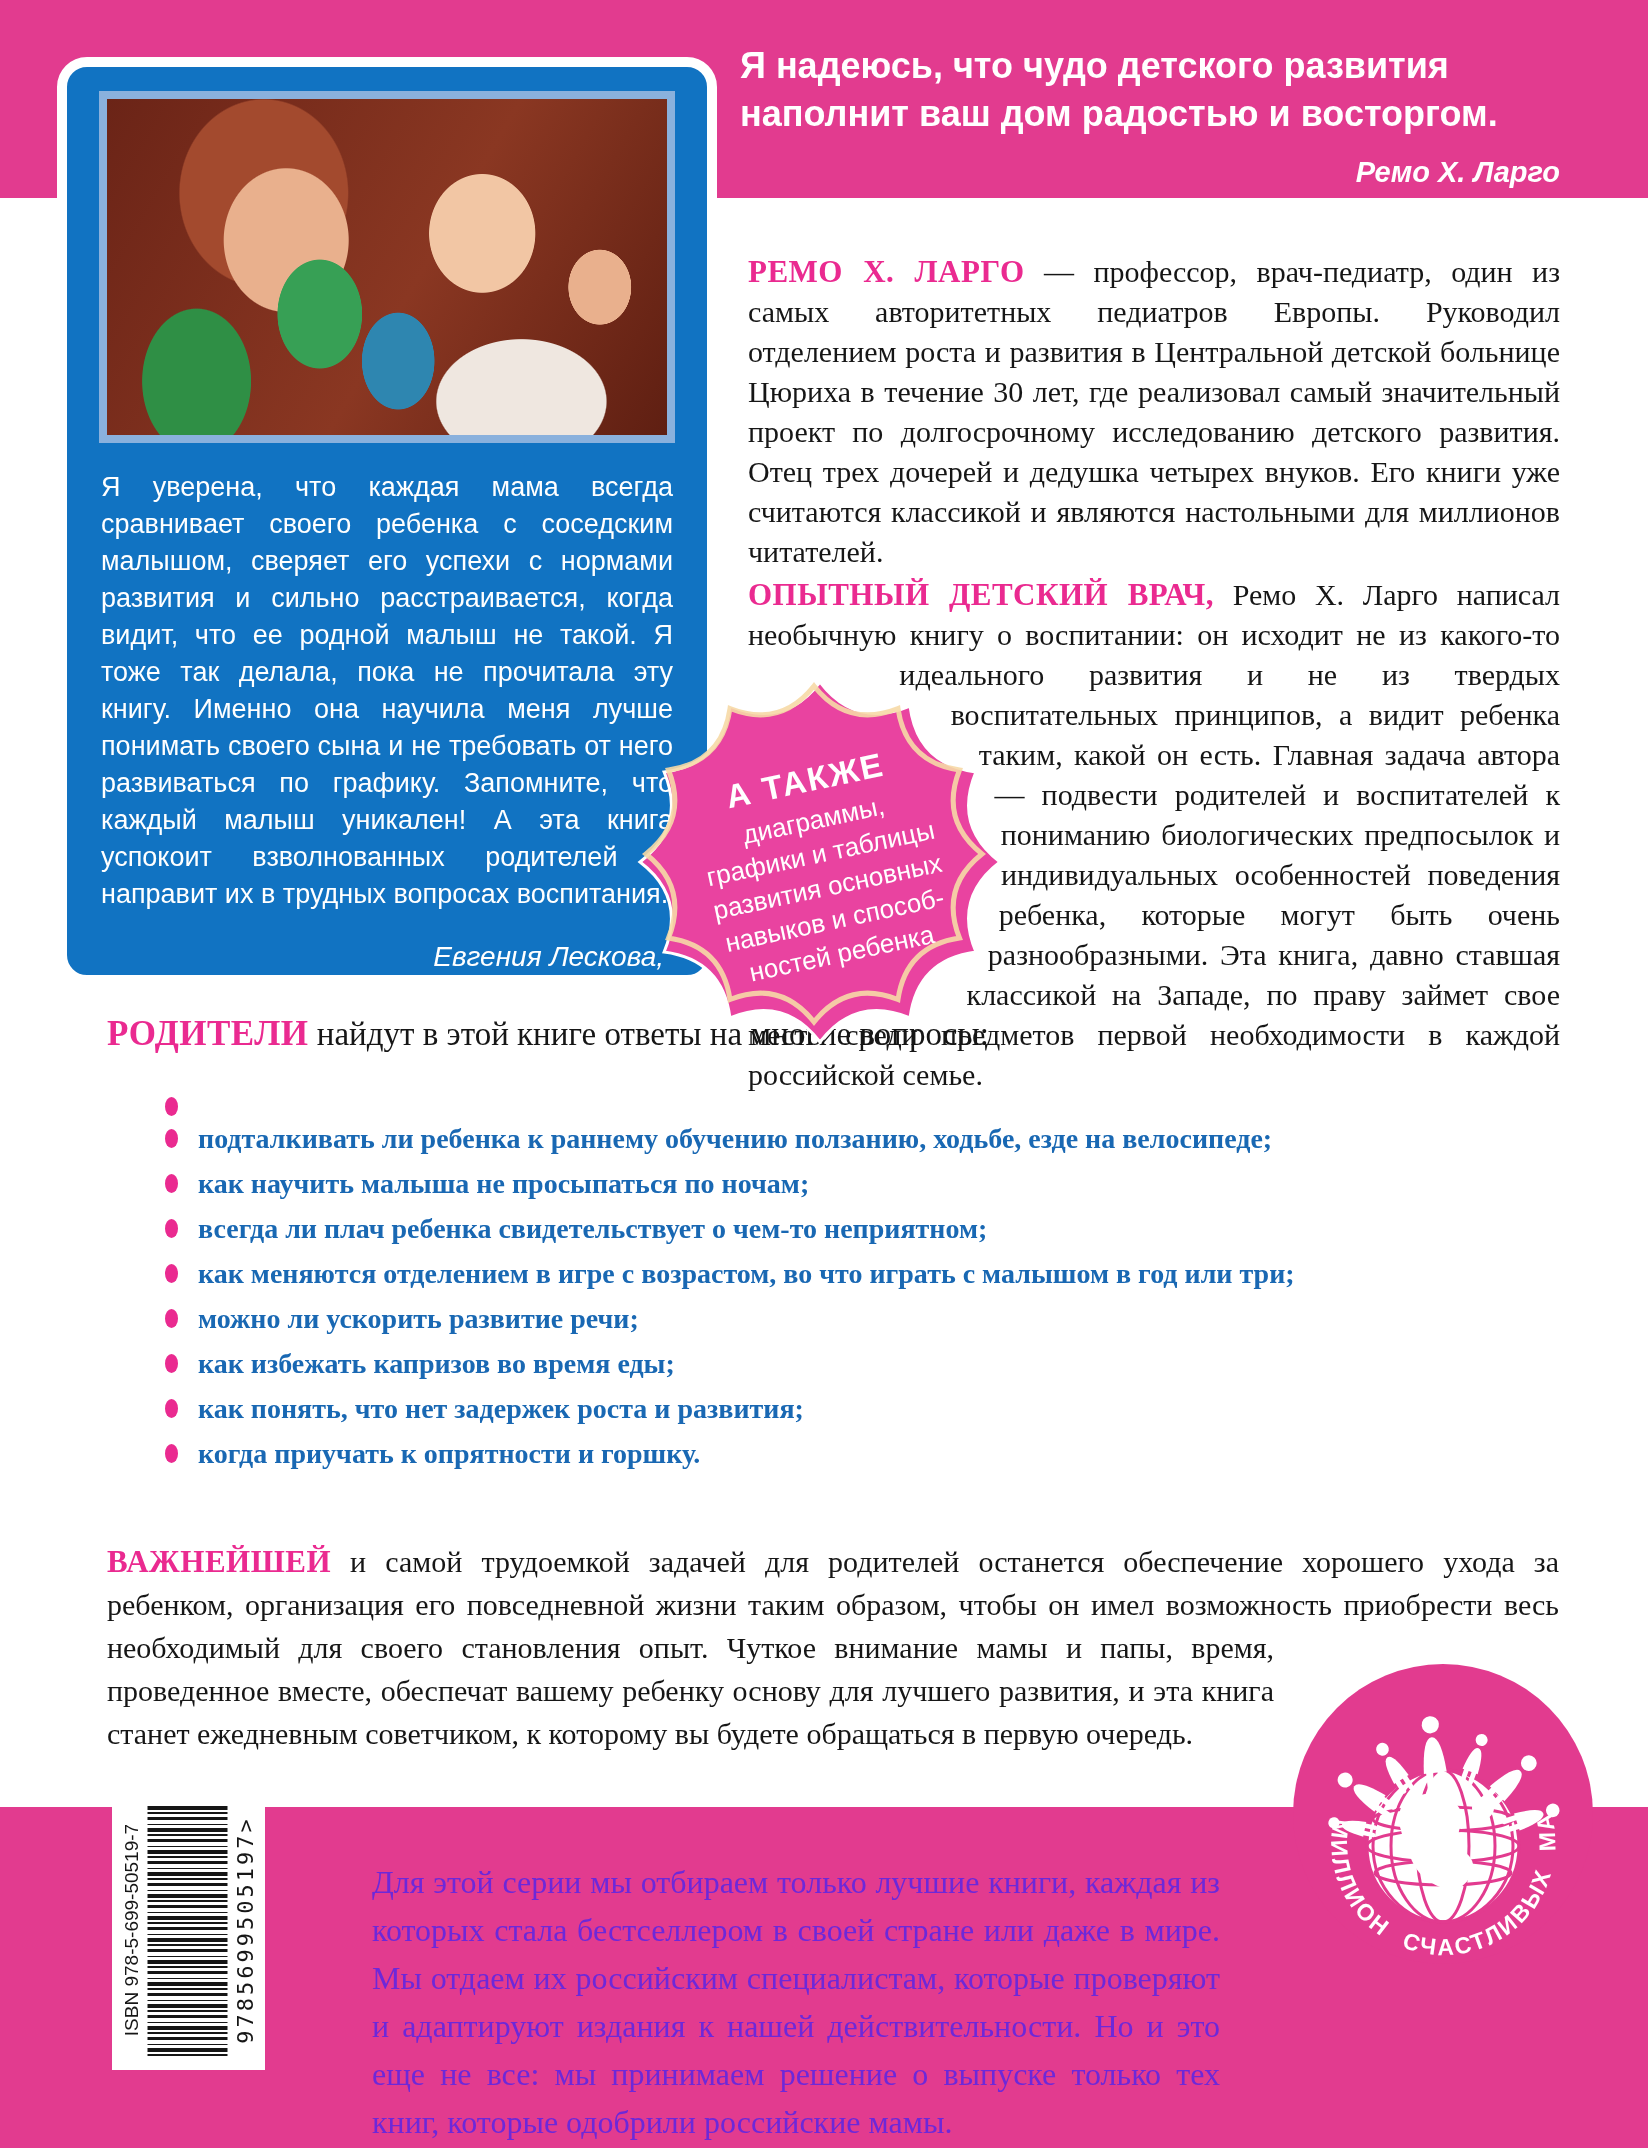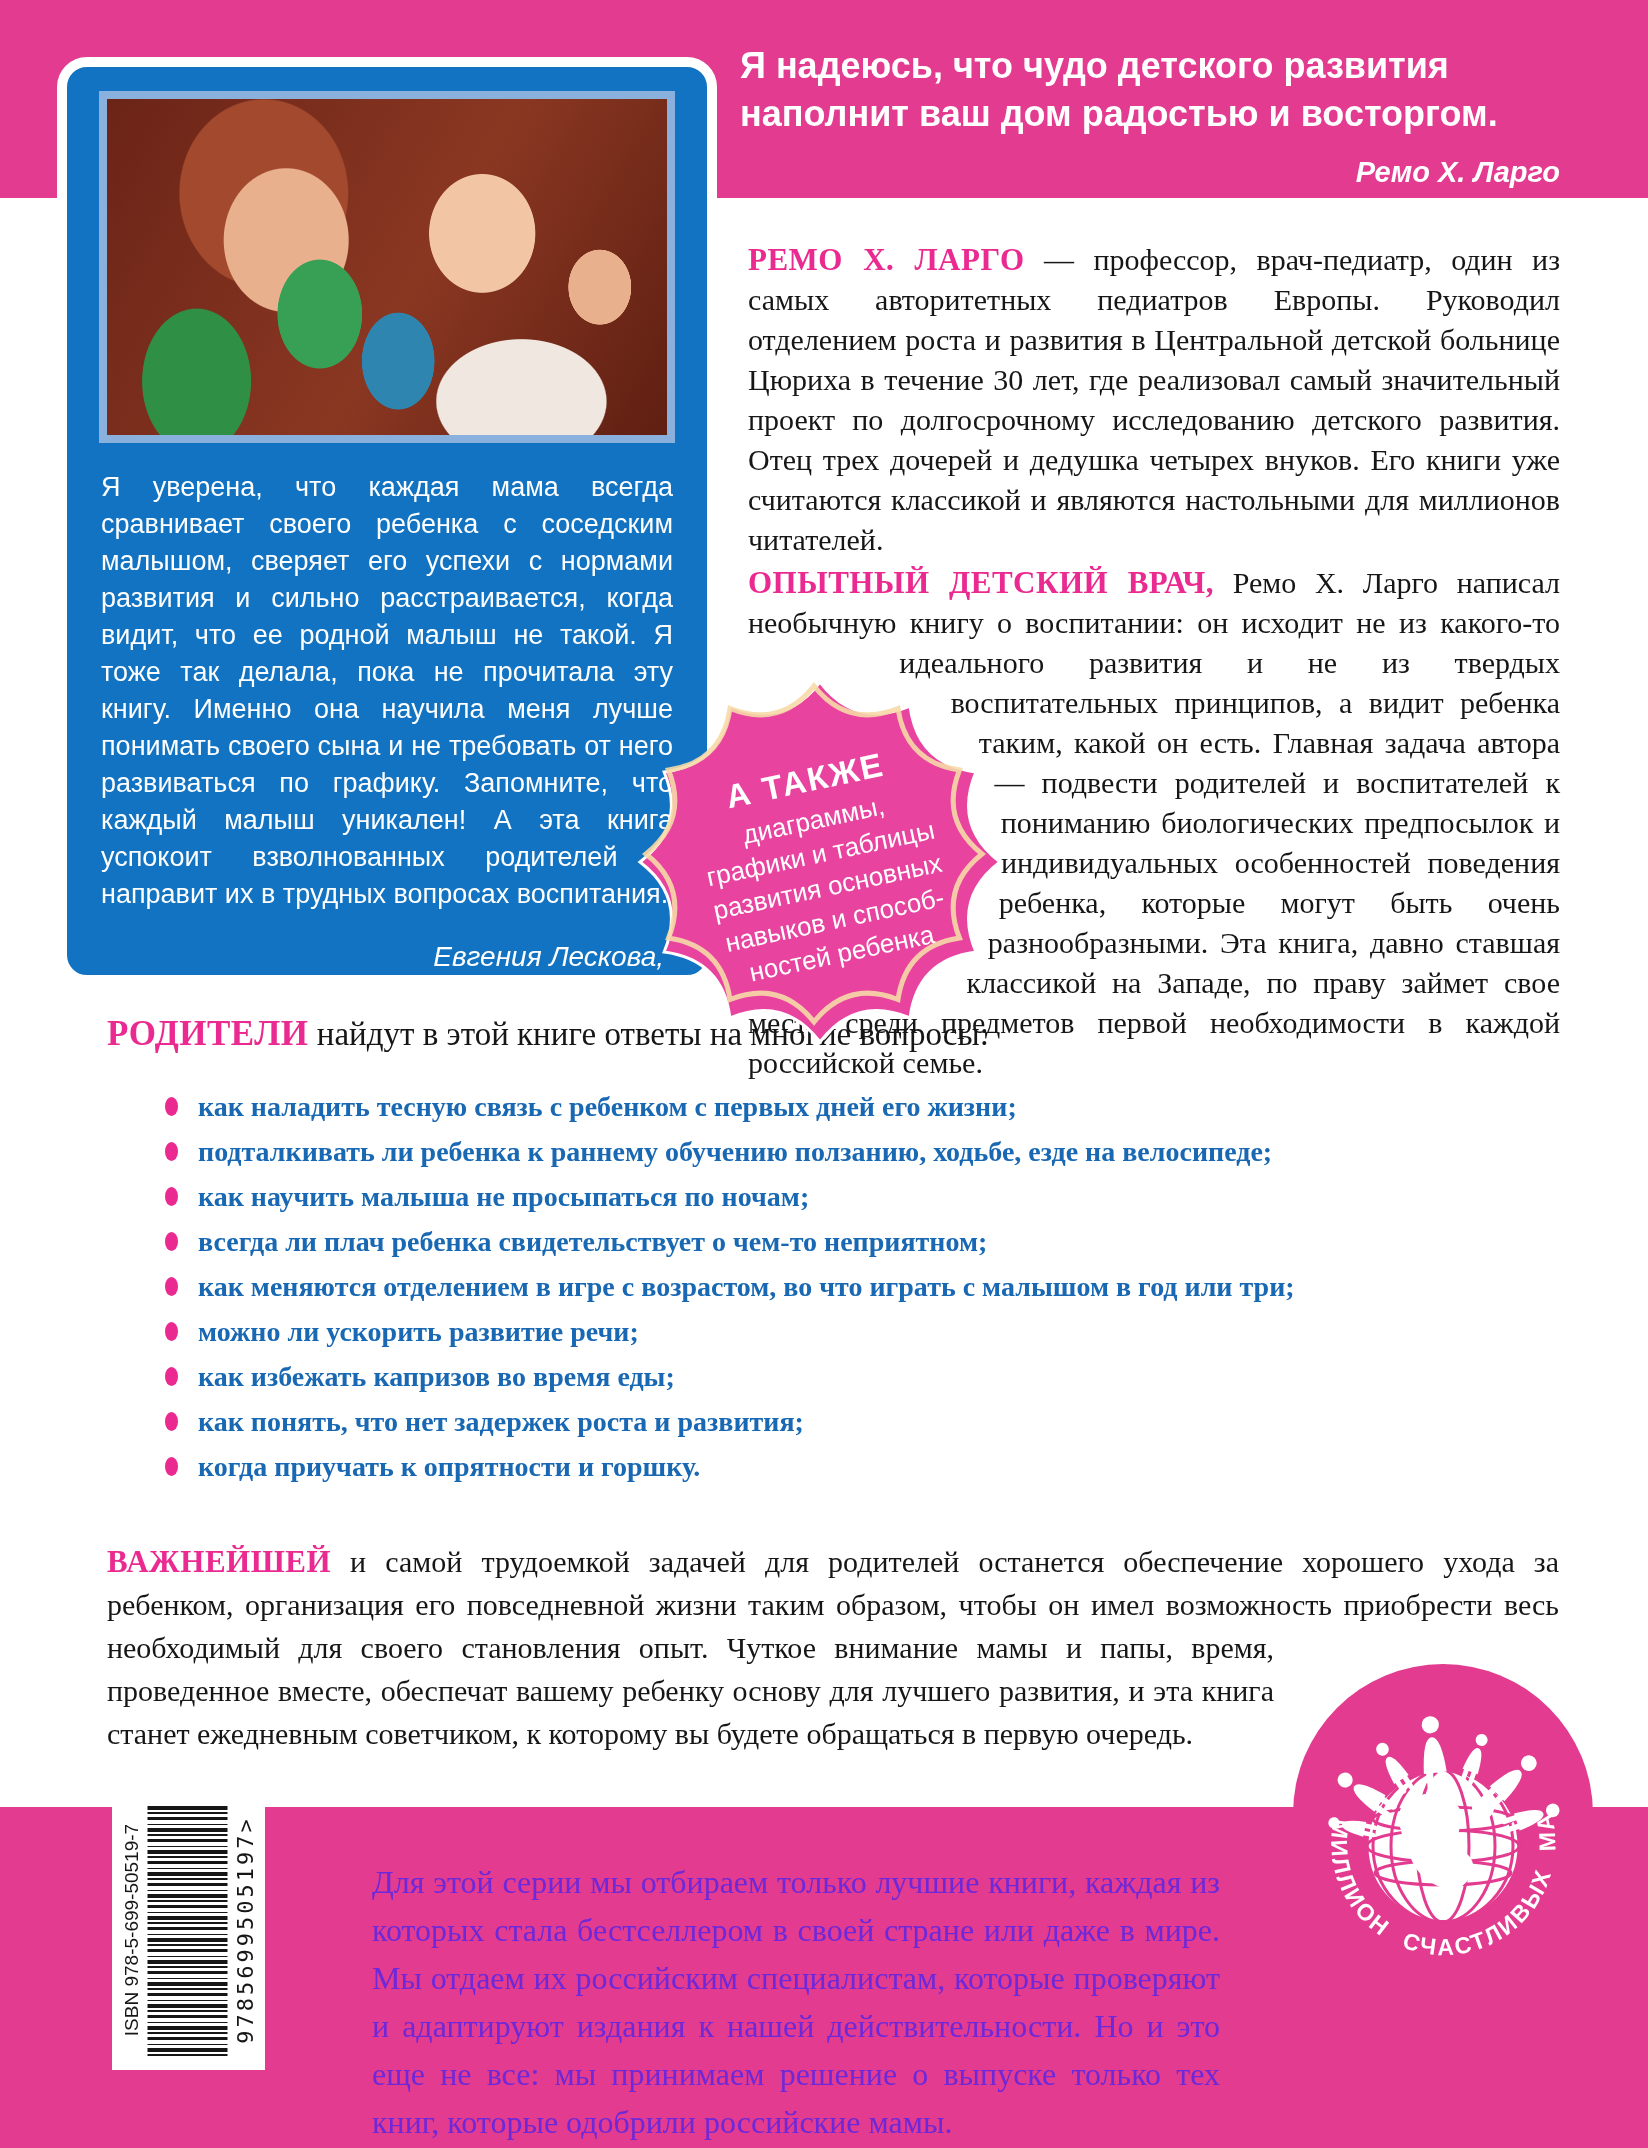--- a/index.html
+++ b/index.html
@@ -27,21 +27,21 @@
            radial-gradient(85px 95px at 67% 40%, #f2c6a4 0 62%, transparent 63%),
            radial-gradient(130px 95px at 74% 90%, #efe7e0 0 65%, transparent 66%),
            radial-gradient(52px 62px at 88% 56%, #e9b08d 0 60%, transparent 61%),
            linear-gradient(120deg,#6b2417,#8a3722 55%,#5f1f12);}
   .testimonial{margin:26px 34px 0;color:#fff;text-align:justify;
                font-family:"Liberation Sans",sans-serif;font-size:27px;line-height:37px;}
   .testimonial-author{margin:26px 43px 0;color:#fff;text-align:right;font-style:italic;
                font-family:"Liberation Sans",sans-serif;font-size:28px;line-height:36px;}
 
   
-  .col-right{position:absolute;left:748px;top:240px;width:812px;z-index:2;}
+  .col-right{position:absolute;left:748px;top:252px;width:812px;z-index:2;}
   .para{font-size:30px;line-height:40px;color:#161616;text-align:justify;margin:0;}
   .para2{margin-top:3px;}
   .lead{font-weight:bold;color:#ea2a90;font-size:31px;letter-spacing:.5px;}
   .star-spacer{float:left;width:255px;height:425px;
                shape-outside:circle(185px at 60px 290px);shape-margin:8px;}
 
   
   .star{position:absolute;left:628px;top:666px;width:384px;height:384px;z-index:6;}
   .star text{fill:#ffffff;font-family:"Liberation Sans",sans-serif;text-anchor:middle;}
   .star .t0{font-size:33px;font-weight:bold;letter-spacing:2px;}
@@ -117,21 +117,20 @@
       <text class="tl" y="60">навыков и способ-</text>
       <text class="tl" y="94">ностей ребенка</text>
     </g>
   </svg>
 
   <div class="parents">
     <div class="parents-head"><span class="lead">РОДИТЕЛИ</span><span> найдут в этой книге ответы на многие вопросы:</span></div>
     <ul class="bullets">
       <li>
           <span class="blt"></span>
-          <span>как наладить тесную связь с ребенком с первых дней его жизни;</span>
         </li>
       <li>
           <span class="blt"></span>
           <span>подталкивать ли ребенка к раннему обучению ползанию, ходьбе, езде на велосипеде;</span>
         </li>
       <li>
           <span class="blt"></span>
           <span>как научить малыша не просыпаться по ночам;</span>
         </li>
       <li>

